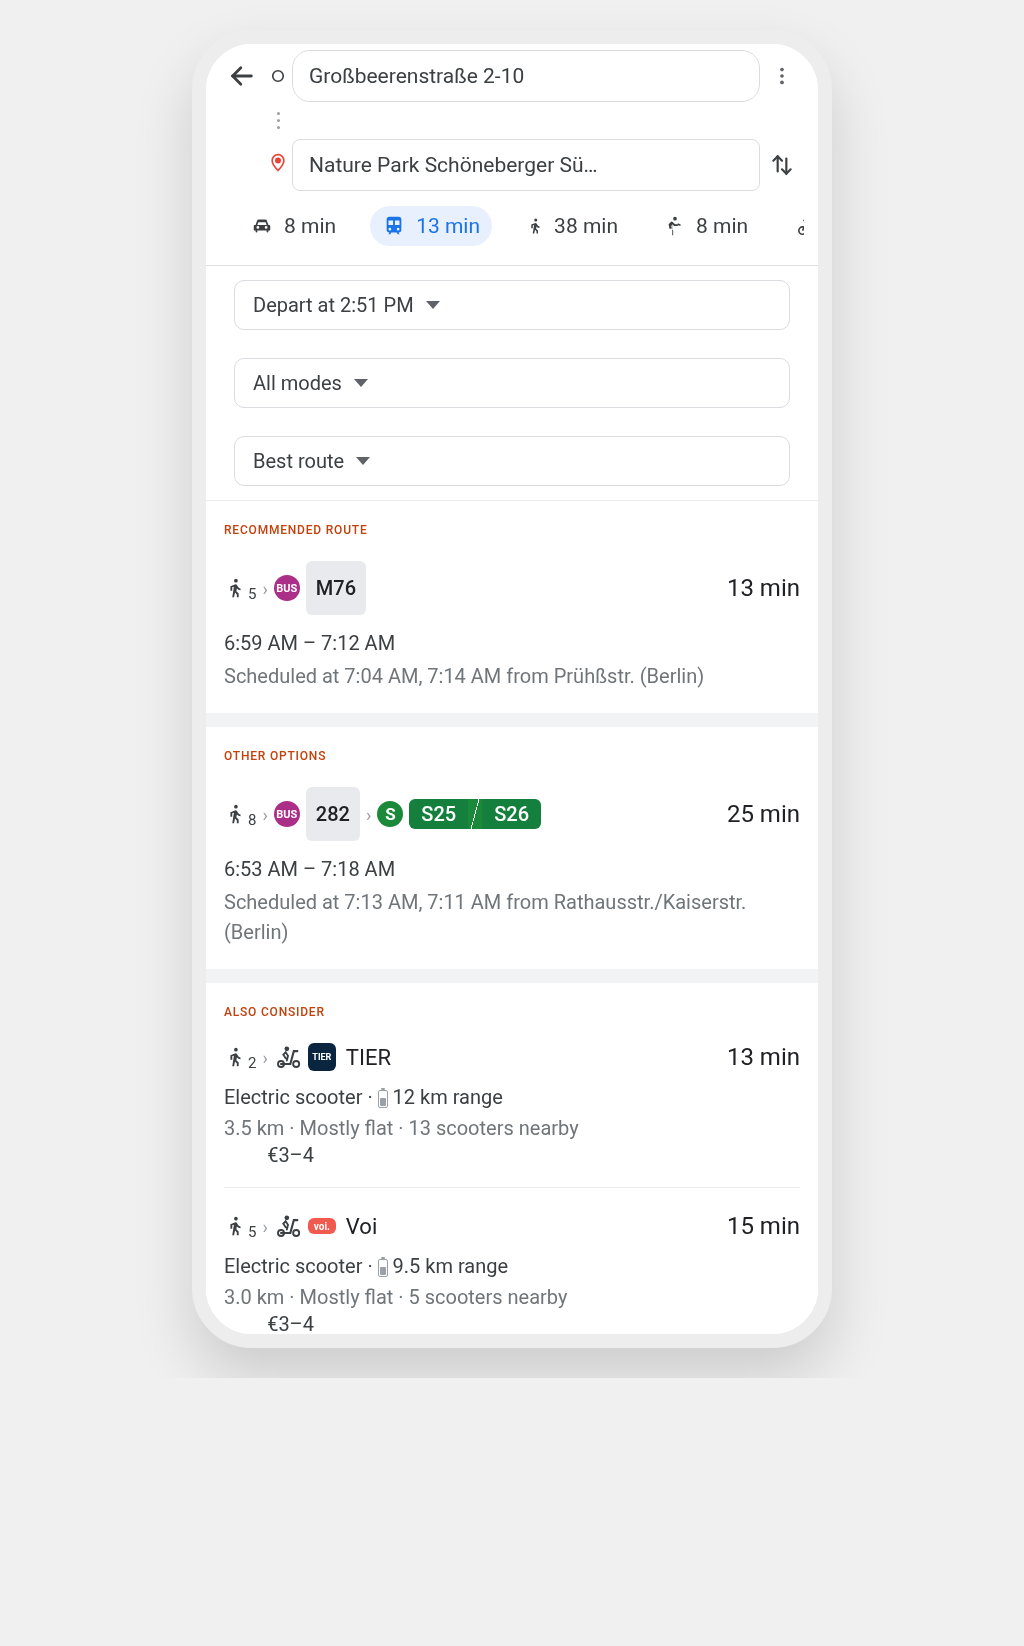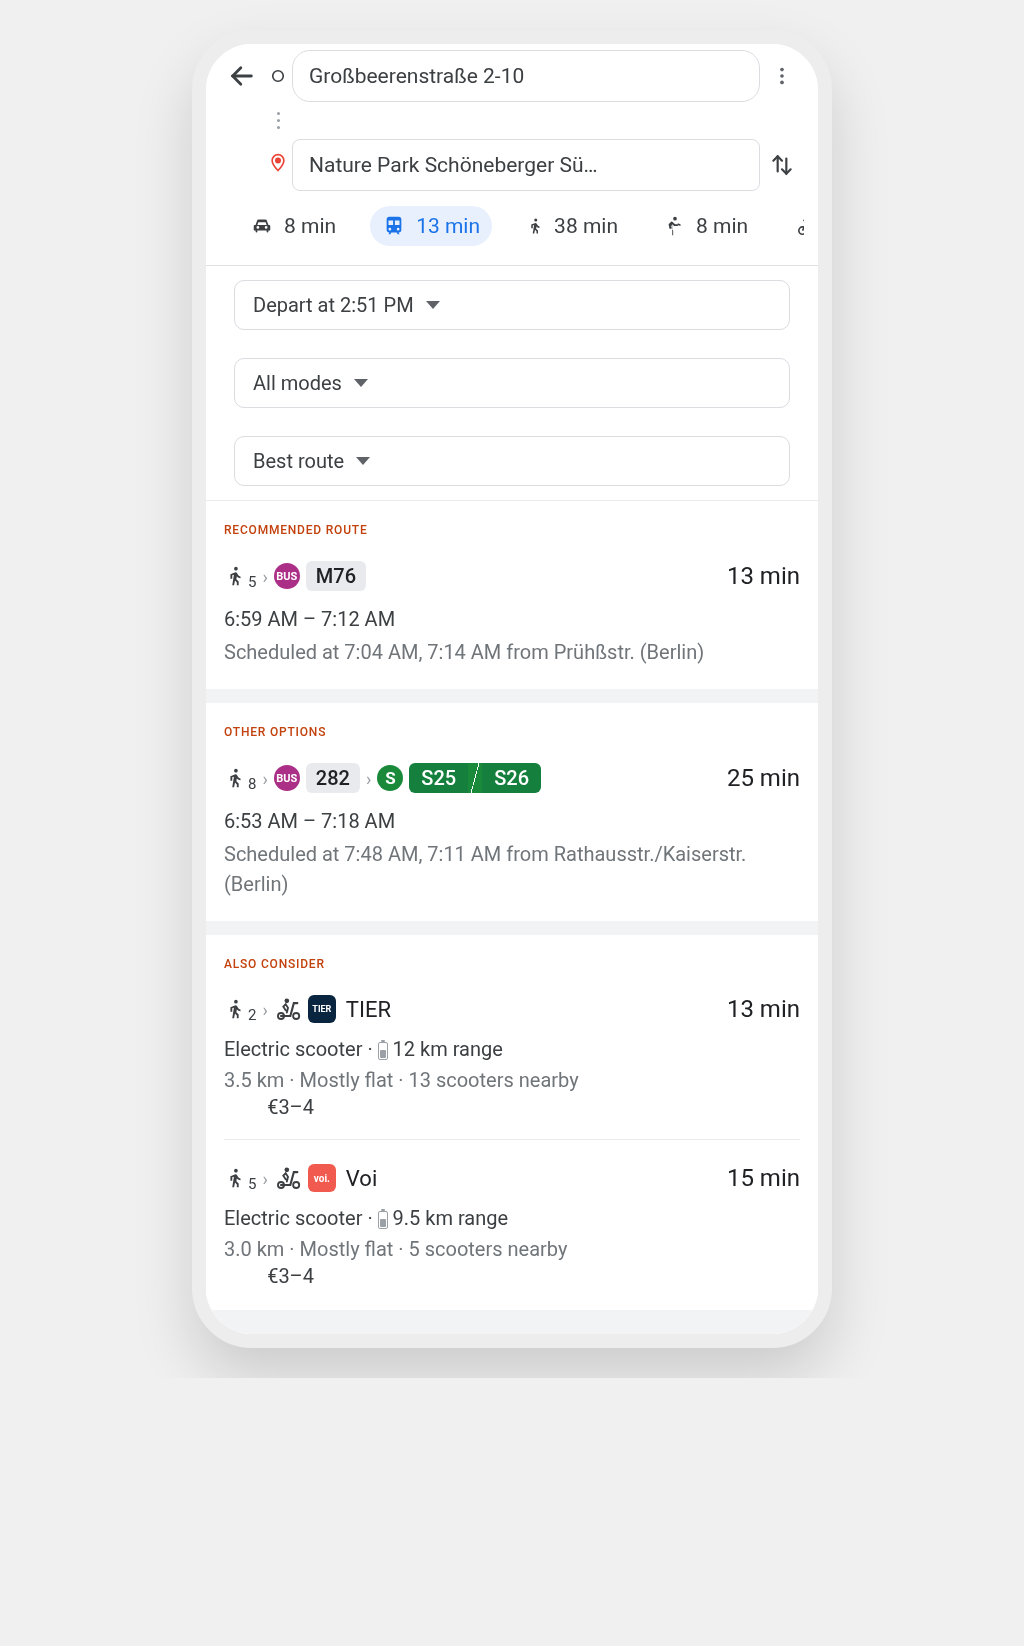--- a/index.html
+++ b/index.html
@@ -177,34 +177,34 @@
   .steps .walk .wm { font-size: 15px; color: #3c4043; position: relative; top:2px; }
   .chev { color: #9aa0a6; font-size: 18px; }
   .bus-badge {
     background: #ab2e87;
     color:#fff;
     border-radius: 50%;
     width: 26px; height: 26px;
     display:flex;align-items:center;justify-content:center;
     font-size: 11px; font-weight: 700;
   }
-  .line-pill { background:#e8eaed;color:#202124;border-radius:6px;padding:3px 10px;font-size:20px;font-weight:500; }
+  .line-pill { background:#e8eaed;color:#202124;border-radius:6px;padding:15px 10px;font-size:20px;font-weight:500; }
   .sbahn-circle{width:26px;height:26px;border-radius:50%;background:#1a8a3a;color:#fff;display:flex;align-items:center;justify-content:center;font-weight:700;font-size:17px;}
   .sbahn-group{display:flex;align-items:center;}
   .sbahn-pill{background:#15803d;color:#fff;padding:3px 12px;font-size:20px;font-weight:500;}
   .sbahn-pill.first{border-radius:6px 0 0 6px;}
   .sbahn-pill.second{border-radius:0 6px 6px 0;position:relative;}
   .sbahn-slash{width:14px;height:30px;background:linear-gradient(105deg,#1a8a3a 48%, #fff 48%, #fff 52%, #1a8a3a 52%);}
   .duration { font-size: 24px; font-weight: 400; color: #202124; white-space:nowrap; margin-left: 16px;}
   .times { font-size: 20px; color: #3c4043; margin-top: 16px; }
   .detail { font-size: 20px; color: #70757a; margin-top: 6px; line-height: 1.5; }
   .price { font-size: 20px; color: #3c4043; white-space:nowrap; text-align:right; min-width: 90px;}
   .scooter-brand{display:flex;align-items:center;gap:10px;}
   .tier-badge{width:28px;height:28px;border-radius:6px;background:#0a2540;color:#fff;display:flex;align-items:center;justify-content:center;font-size:9px;font-weight:700;}
-  .voi-badge{width:28px;height:28px;border-radius:6px;background:#f15a4e;color:#fff;display:flex;align-items:center;justify-content:center;font-size:10px;font-weight:700;}
+  .voi-badge{width:28px;height:16px;border-radius:6px;background:#f15a4e;color:#fff;display:flex;align-items:center;justify-content:center;font-size:10px;font-weight:700;}
   .brand-name{font-size:22px;color:#202124;}
   .battery-icon{width:10px;height:18px;border:1px solid #9aa0a6;border-radius:2px;position:relative;display:inline-block;vertical-align:middle;}
   .battery-icon::before{content:'';position:absolute;top:-3px;left:2px;right:2px;height:2px;background:#9aa0a6;border-radius:1px;}
   .battery-icon::after{content:'';position:absolute;left:1px;right:1px;bottom:1px;height:8px;background:#9aa0a6;border-radius:1px;}
   .detail-row{display:flex;justify-content:space-between;align-items:flex-start;margin-top:14px;flex-direction:column;}
   .detail-row .left{flex:1;}
   .hr-inner{height:1px;background:#e8eaed;margin:0 -18px;}
 
   .ico-walk{width:22px;height:26px;}
   .ico-scooter{width:28px;height:28px;}
@@ -371,21 +371,21 @@
           <span class="sbahn-circle">S</span>
           <span class="sbahn-group">
             <span class="sbahn-pill first">S25</span>
             <span class="sbahn-slash"></span>
             <span class="sbahn-pill second">S26</span>
           </span>
         </div>
         <div class="duration">25 min</div>
       </div>
       <div class="times">6:53 AM – 7:18 AM</div>
-      <div class="detail">Scheduled at 7:48 AM, 7:11 AM from Rathausstr./Kaiserstr. (Berlin)</div>
+      <div class="detail">Scheduled at 7:13 AM, 7:11 AM from Rathausstr./Kaiserstr. (Berlin)</div>
     </div>
 
     <div class="section-heading">ALSO CONSIDER</div>
 
     <div class="card" style="margin-bottom:0;padding-bottom:20px;">
       <div class="route-head">
         <div class="steps">
           <span class="walk">
             <svg class="ico-walk" viewBox="0 0 24 24" fill="#3c4043">
                   <circle cx="13" cy="4" r="2"></circle>

